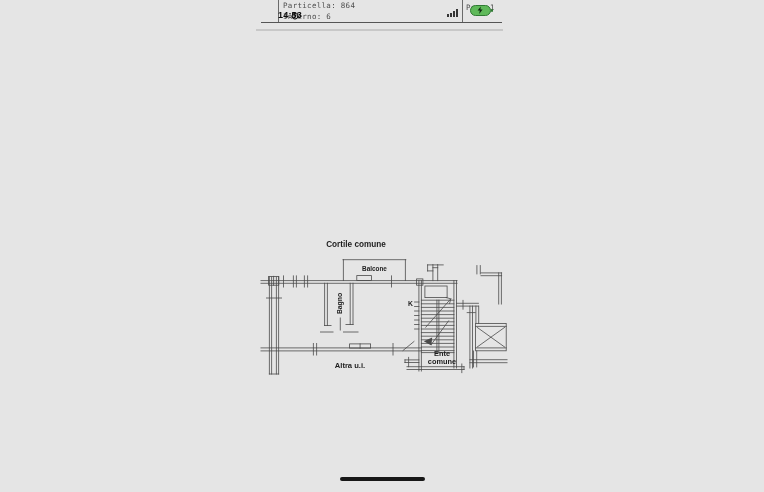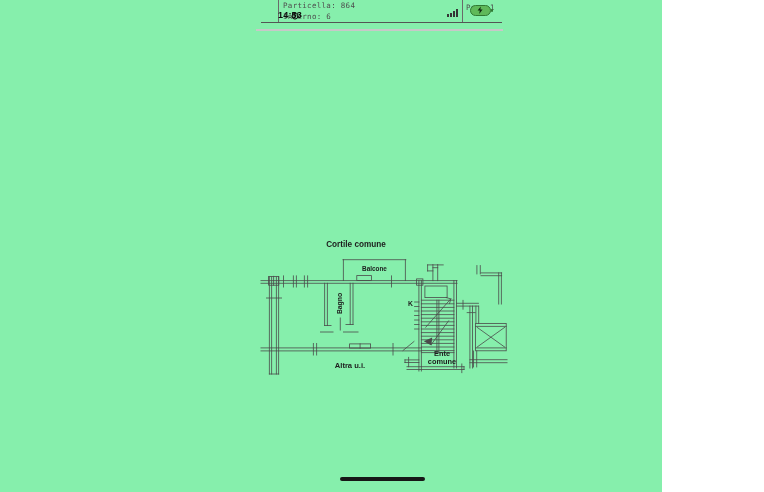--- a/index.html
+++ b/index.html
@@ -1,16 +1,16 @@
 <!DOCTYPE html>
 <html><head>
 <meta charset="utf-8">
 <style>
   html,body{margin:0;padding:0;background:#fff;}
-  .screen{position:relative;width:662px;height:492px;background:#86efac;overflow:hidden;
+  .screen{position:relative;width:764px;height:492px;background:#e5e5e5;overflow:hidden;
           font-family:"Liberation Sans",sans-serif;}
   .abs{position:absolute;}
   .doc-text{font-family:"DejaVu Sans Mono","Liberation Mono",monospace;font-size:7.5px;
             line-height:9px;color:#4e4e4e;letter-spacing:.3px;white-space:pre;}
   .vline{width:1px;background:#6a6a6a;}
   .hline{background:#555;}
   .gline{background:#c8c8c8;}
   .time{font-size:9px;font-weight:700;color:#0c0c0c;letter-spacing:.2px;
         font-family:"Liberation Sans",sans-serif;}
   .signal{display:flex;align-items:flex-end;gap:1px;height:8px;}

